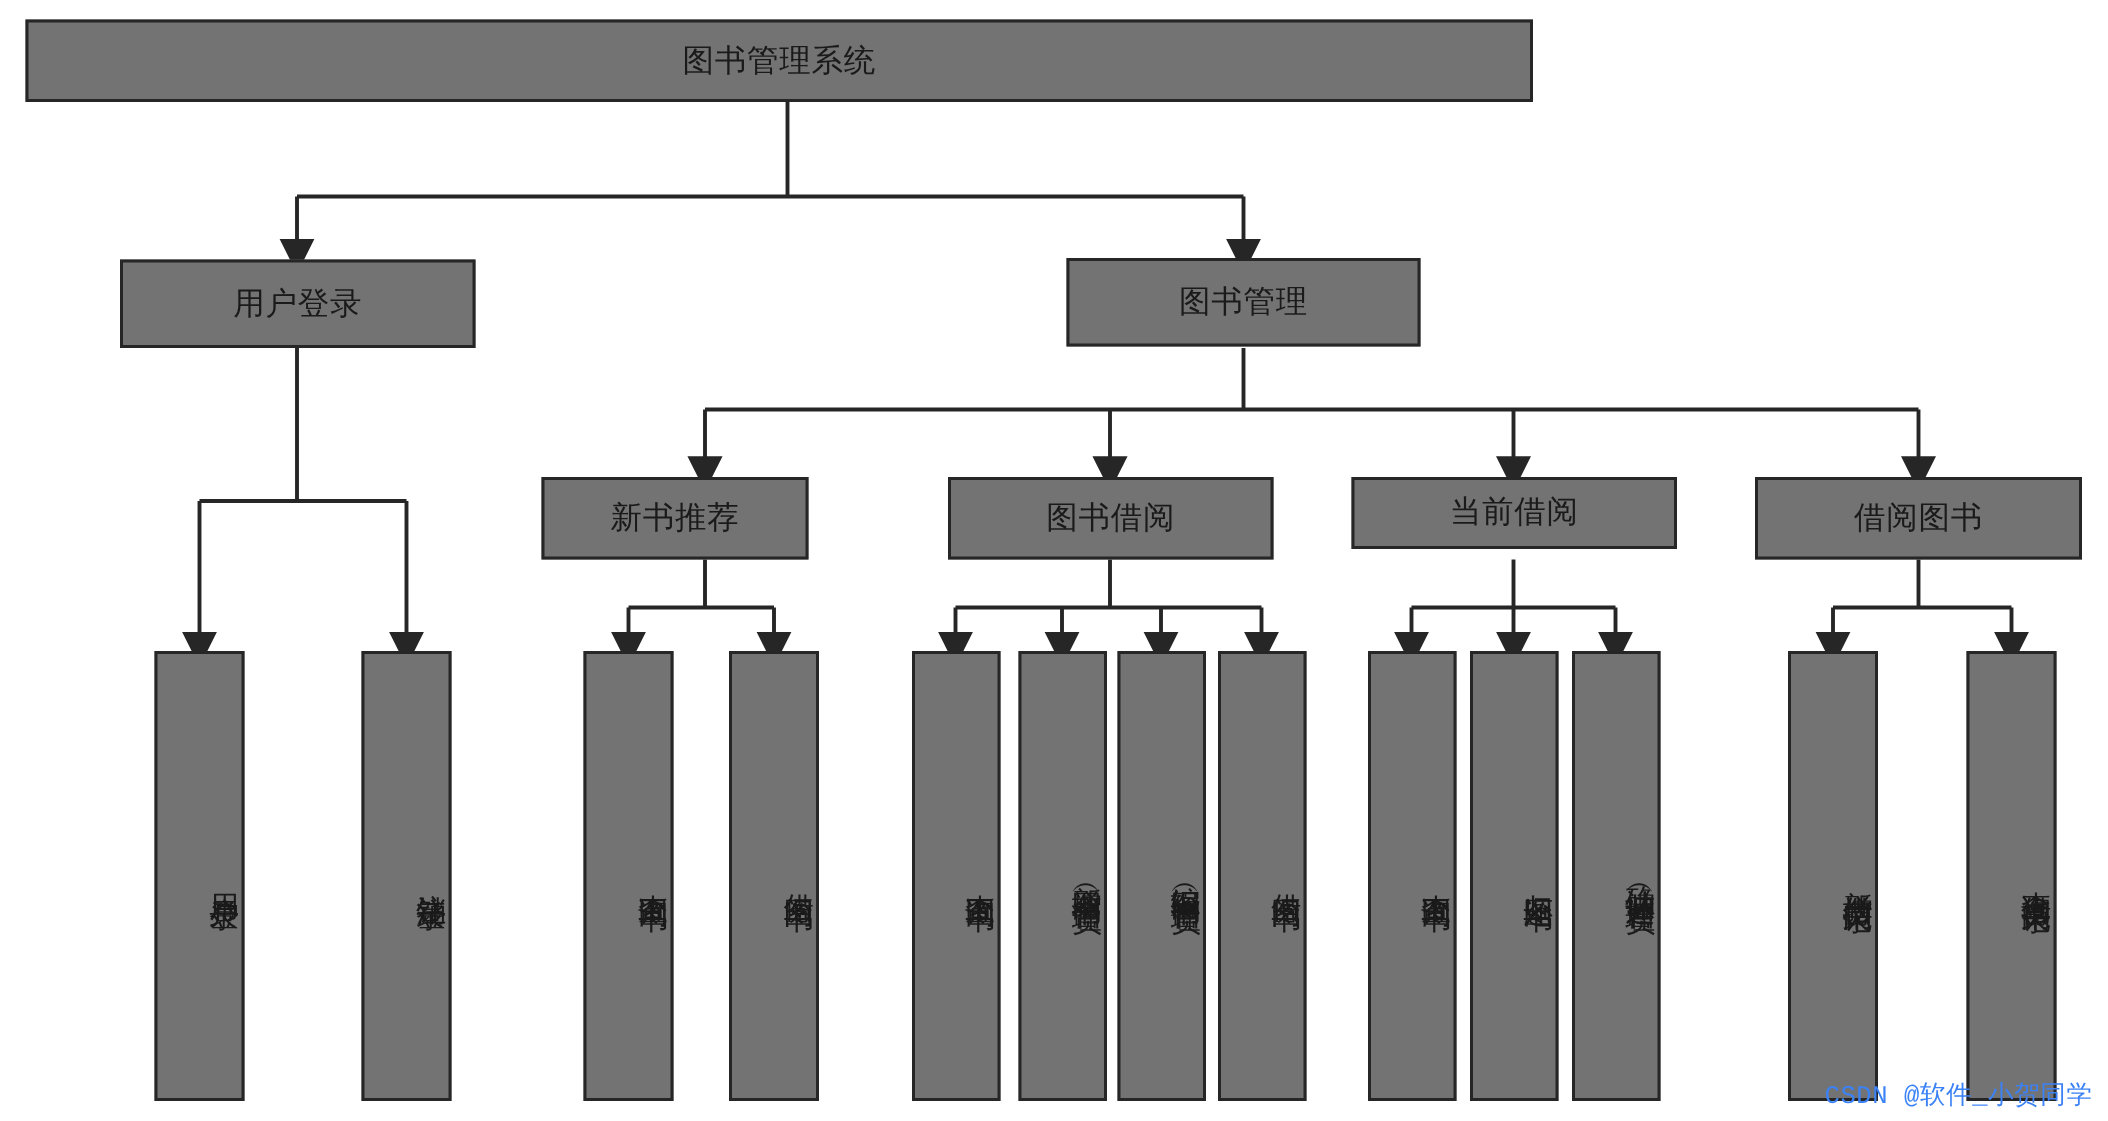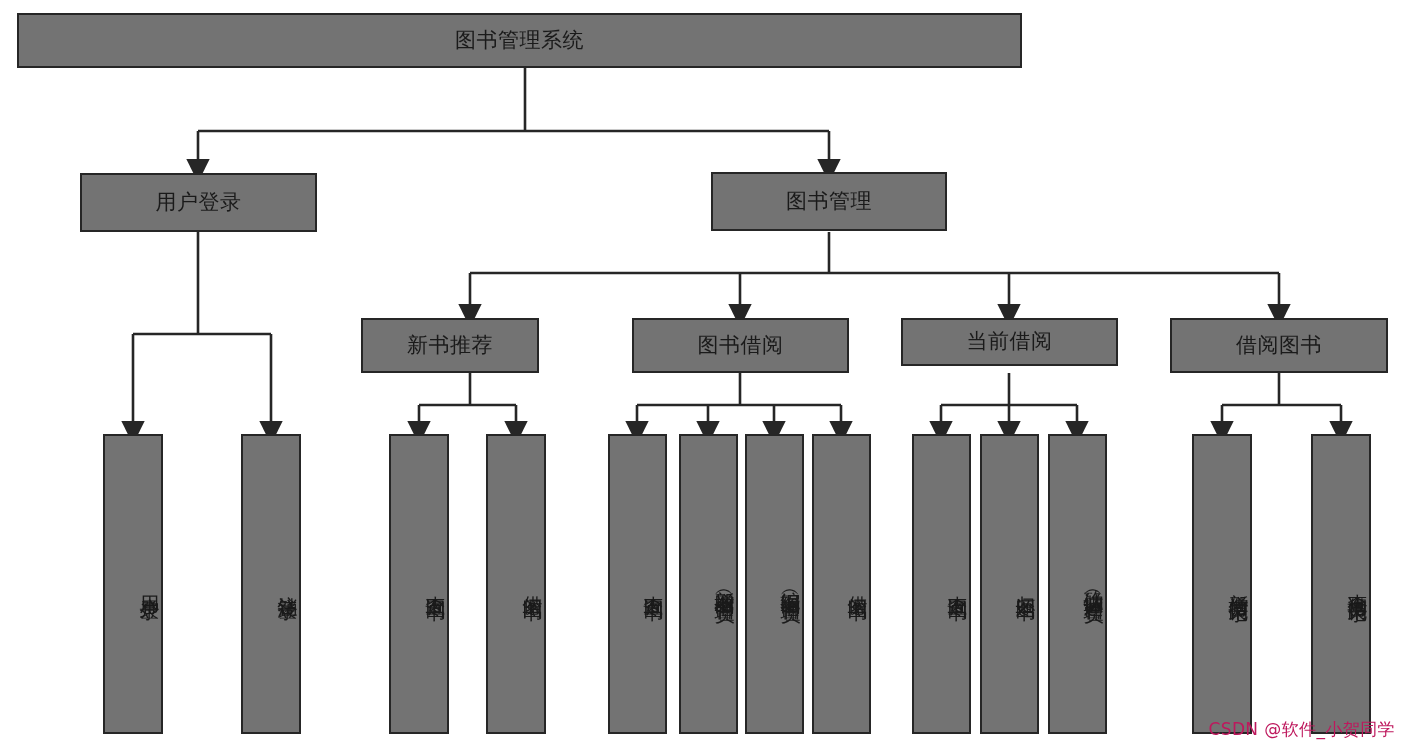--- a/index.html
+++ b/index.html
@@ -47,23 +47,24 @@
     justify-content:center;
   }
   .node.vert.topalign{
     align-items:flex-start;
   }
   #watermark{
     position:absolute;
     right:10px;
     bottom:6px;
     font-size:17px;
-    color:#be185d;
+    color:#3b82f6;
     white-space:nowrap;
     letter-spacing:0.4px;
+    font-family:Liberation Mono, monospace;
   }
 </style>
 </head>
 <body>
 
 <div id="canvas">
 
   <svg id="edges" viewBox="0 0 1405 747" xmlns="http://www.w3.org/2000/svg">
     <defs>
       <marker id="arrow" markerWidth="9" markerHeight="9" refX="1.5" refY="4.5" orient="auto" markerUnits="strokeWidth">

